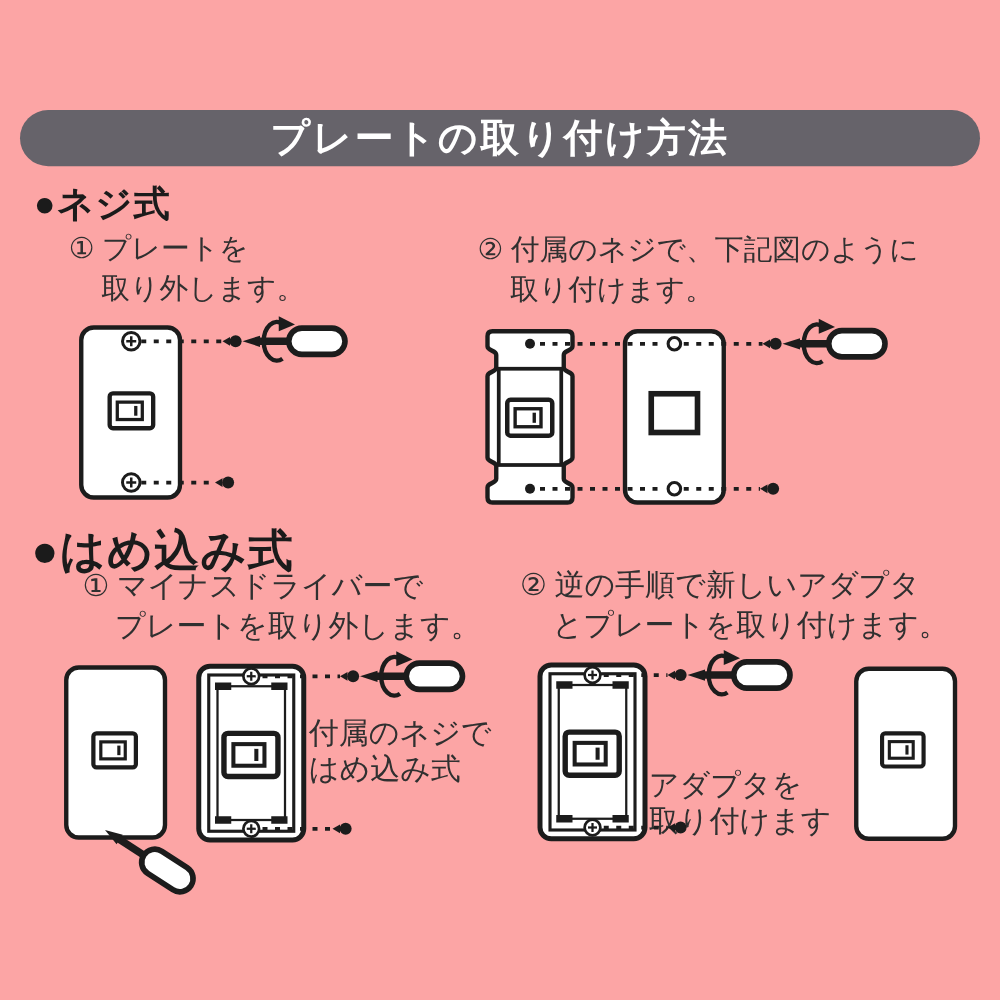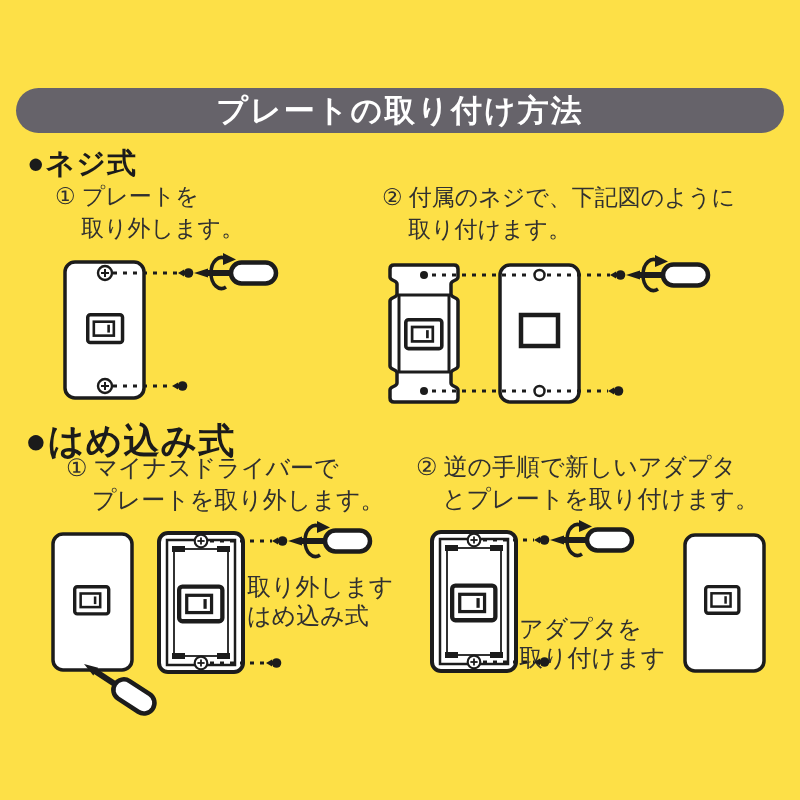--- a/index.html
+++ b/index.html
@@ -1,24 +1,24 @@
 <!DOCTYPE html>
 <html><head>
 <meta charset="utf-8">
 <style>
   html,body{margin:0;padding:0;background:#ffffff;}
   body{width:800px;height:800px;font-family:"Liberation Sans","DejaVu Sans",sans-serif;}
-  .canvas{position:relative;width:800px;height:800px;background:#fde047;overflow:hidden;}
+  .canvas{position:relative;width:800px;height:800px;background:#fca5a5;overflow:hidden;}
 
   .header-bar{position:absolute;left:16px;top:88px;width:768px;height:45px;background:#66636a;
     border-radius:23px;display:flex;align-items:center;justify-content:center;}
   .header-title{color:#ffffff;font-size:31px;font-weight:bold;letter-spacing:2px;}
 
   .sec-heading{position:absolute;font-size:29px;font-weight:bold;color:#1b1b1b;letter-spacing:1px;}
-  .step{position:absolute;font-size:23px;color:#303030;line-height:32px;white-space:nowrap;font-family:Liberation Mono, monospace;}
+  .step{position:absolute;font-size:23px;color:#303030;line-height:32px;white-space:nowrap;}
   .step .l2{margin-left:26px;}
   .step-num{margin-right:6px;}
   .annotation{position:absolute;font-size:24px;color:#303030;line-height:29px;white-space:nowrap;}
 
   svg.overlay{position:absolute;left:0;top:0;}
   .s{stroke:#1c1c1c;fill:#ffffff;}
   .f{fill:#1c1c1c;stroke:none;}
   .ln{stroke:#1c1c1c;fill:none;}
   .dash{stroke:#1c1c1c;stroke-width:3;stroke-dasharray:4 6;fill:none;}
 </style>
@@ -46,21 +46,21 @@
   <div class="step" style="left:66px;top:454px;font-size:24px;">
     <div><span class="step-num">①</span><span>マイナスドライバーで</span></div>
     <div class="l2">プレートを取り外します。</div>
   </div>
   <div class="step" style="left:416px;top:453px;font-size:24px;">
     <div><span class="step-num">②</span><span>逆の手順で新しいアダプタ</span></div>
     <div class="l2">とプレートを取り付けます。</div>
   </div>
 
   <div class="annotation" style="left:247px;top:572px;">
-    <div>取り外します</div>
+    <div>付属のネジで</div>
     <div>はめ込み式</div>
   </div>
   <div class="annotation" style="left:519px;top:574px;margin-top:40px;">
     <div>アダプタを</div>
     <div>取り付けます</div>
   </div>
 
   <svg class="overlay" width="800" height="800" viewBox="0 0 800 800">
     <defs>
       <g id="sym-switch">

